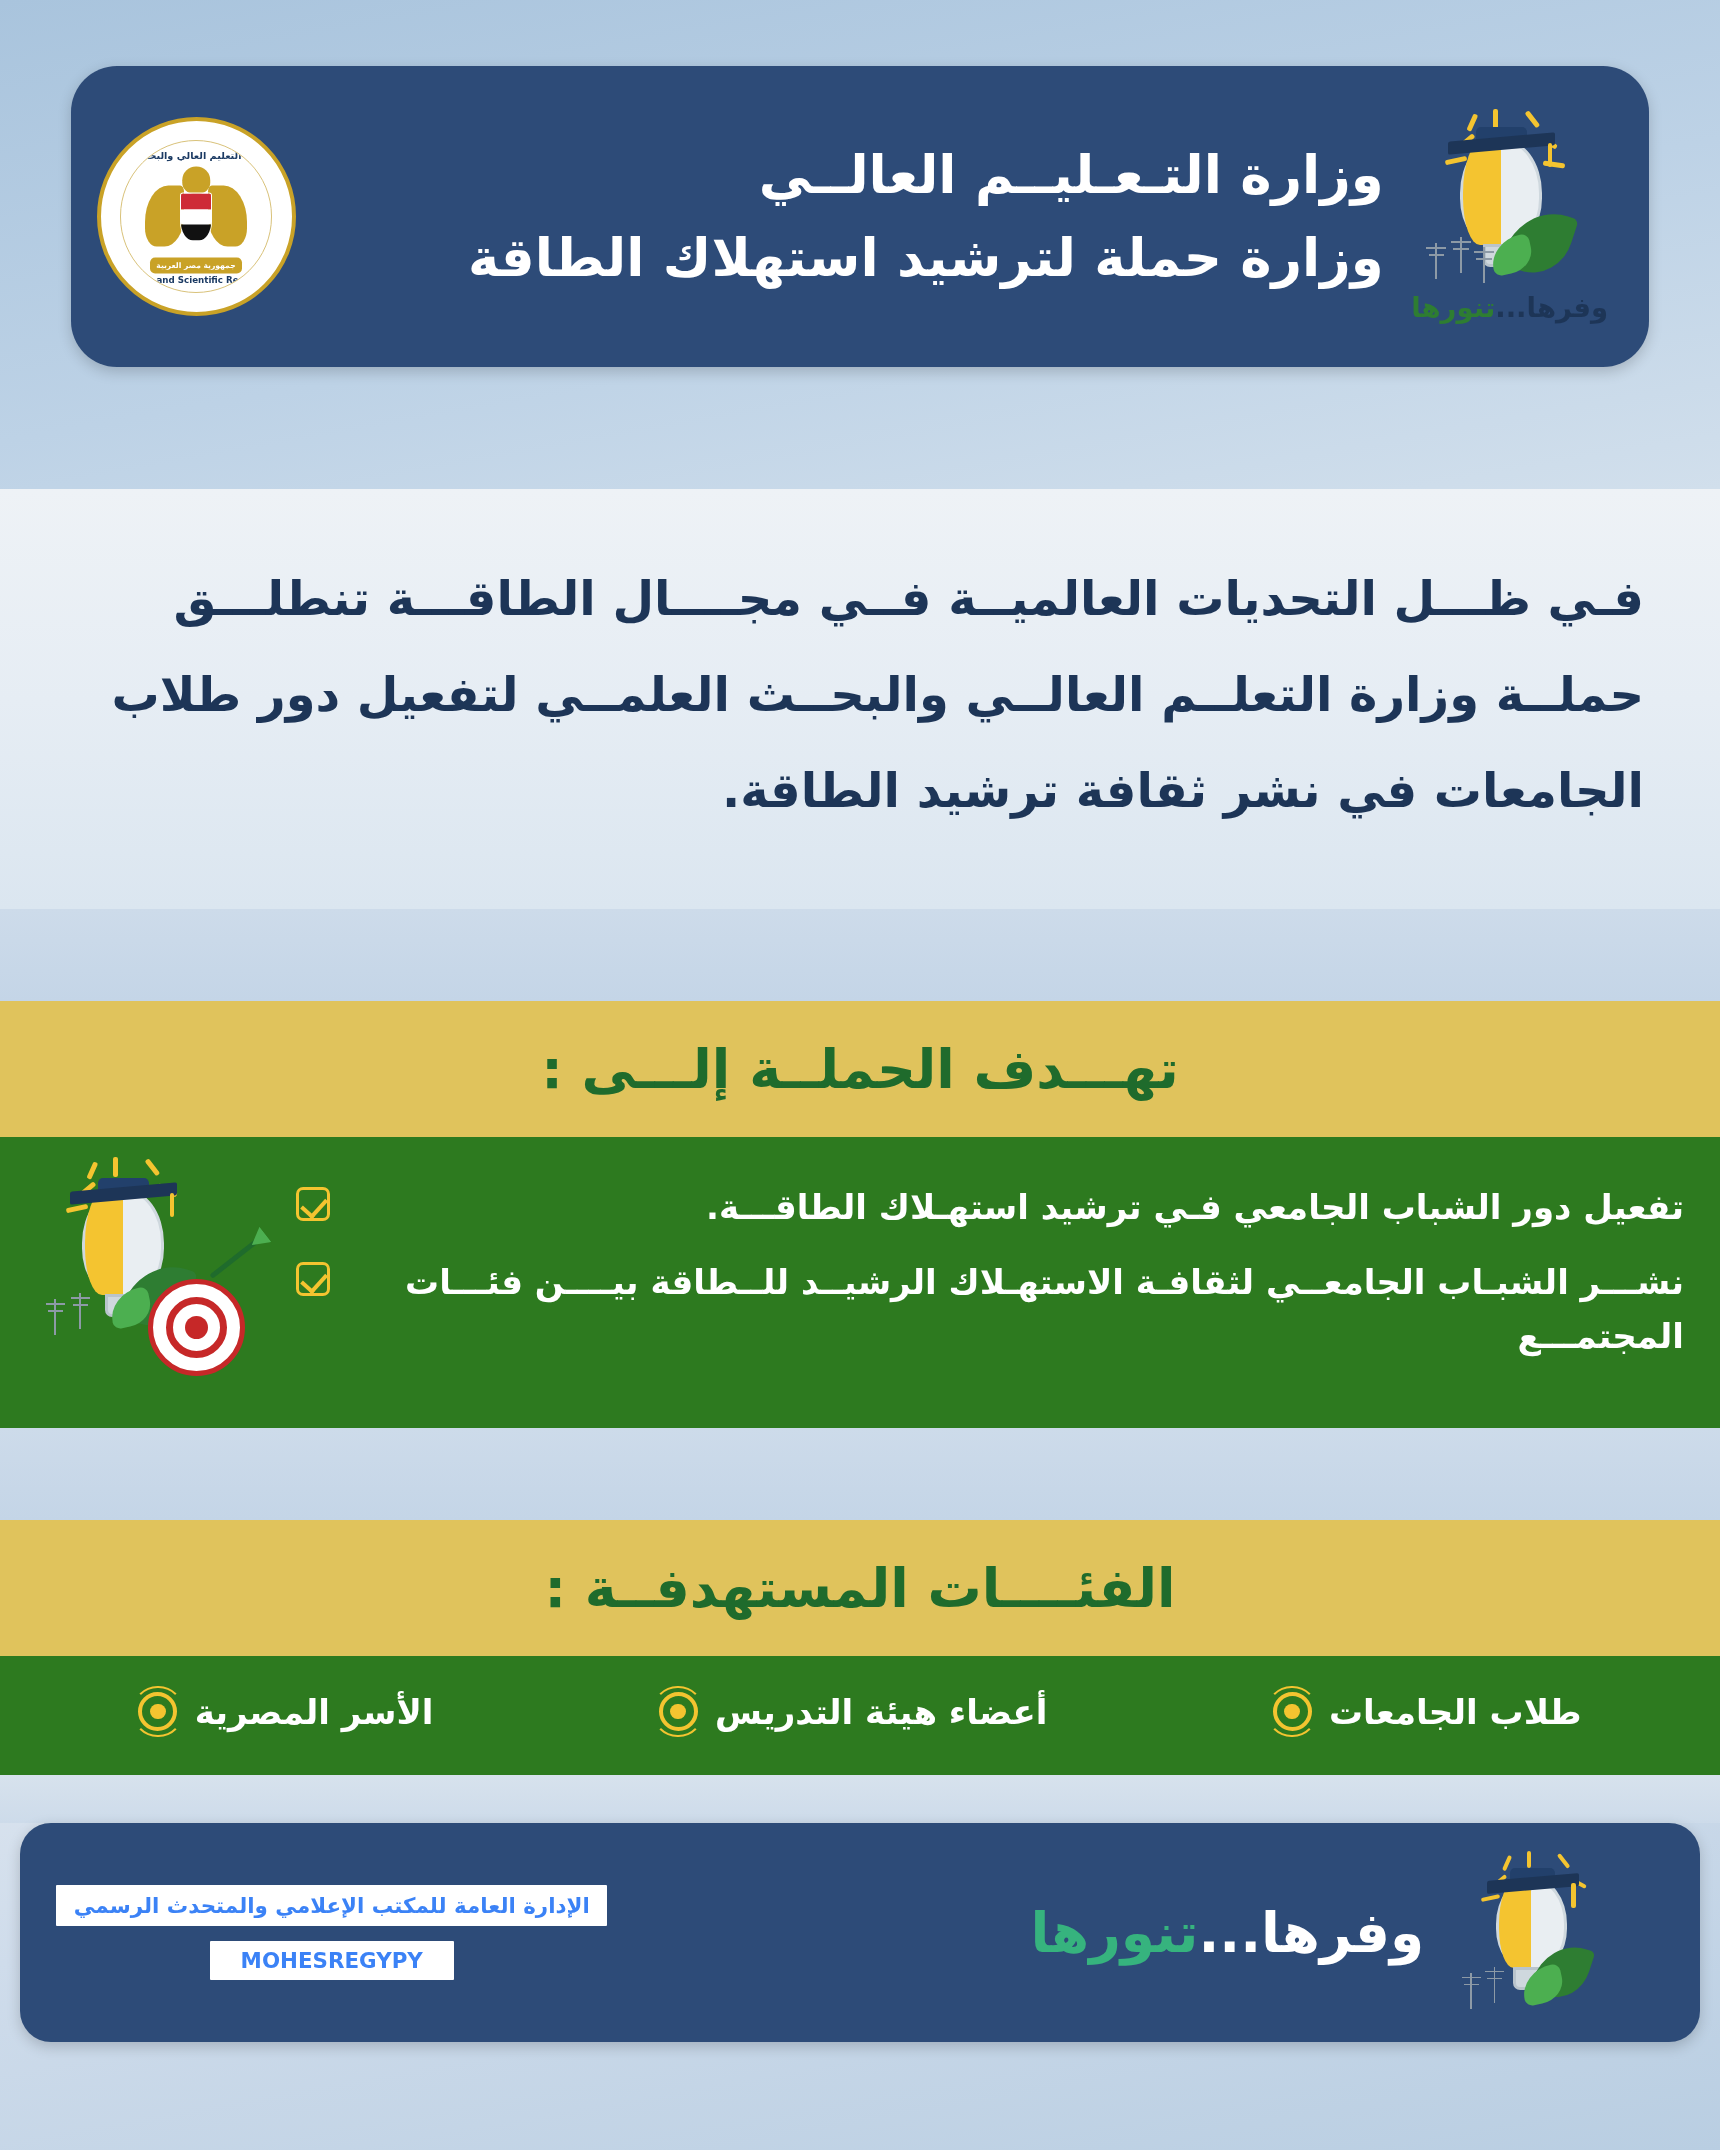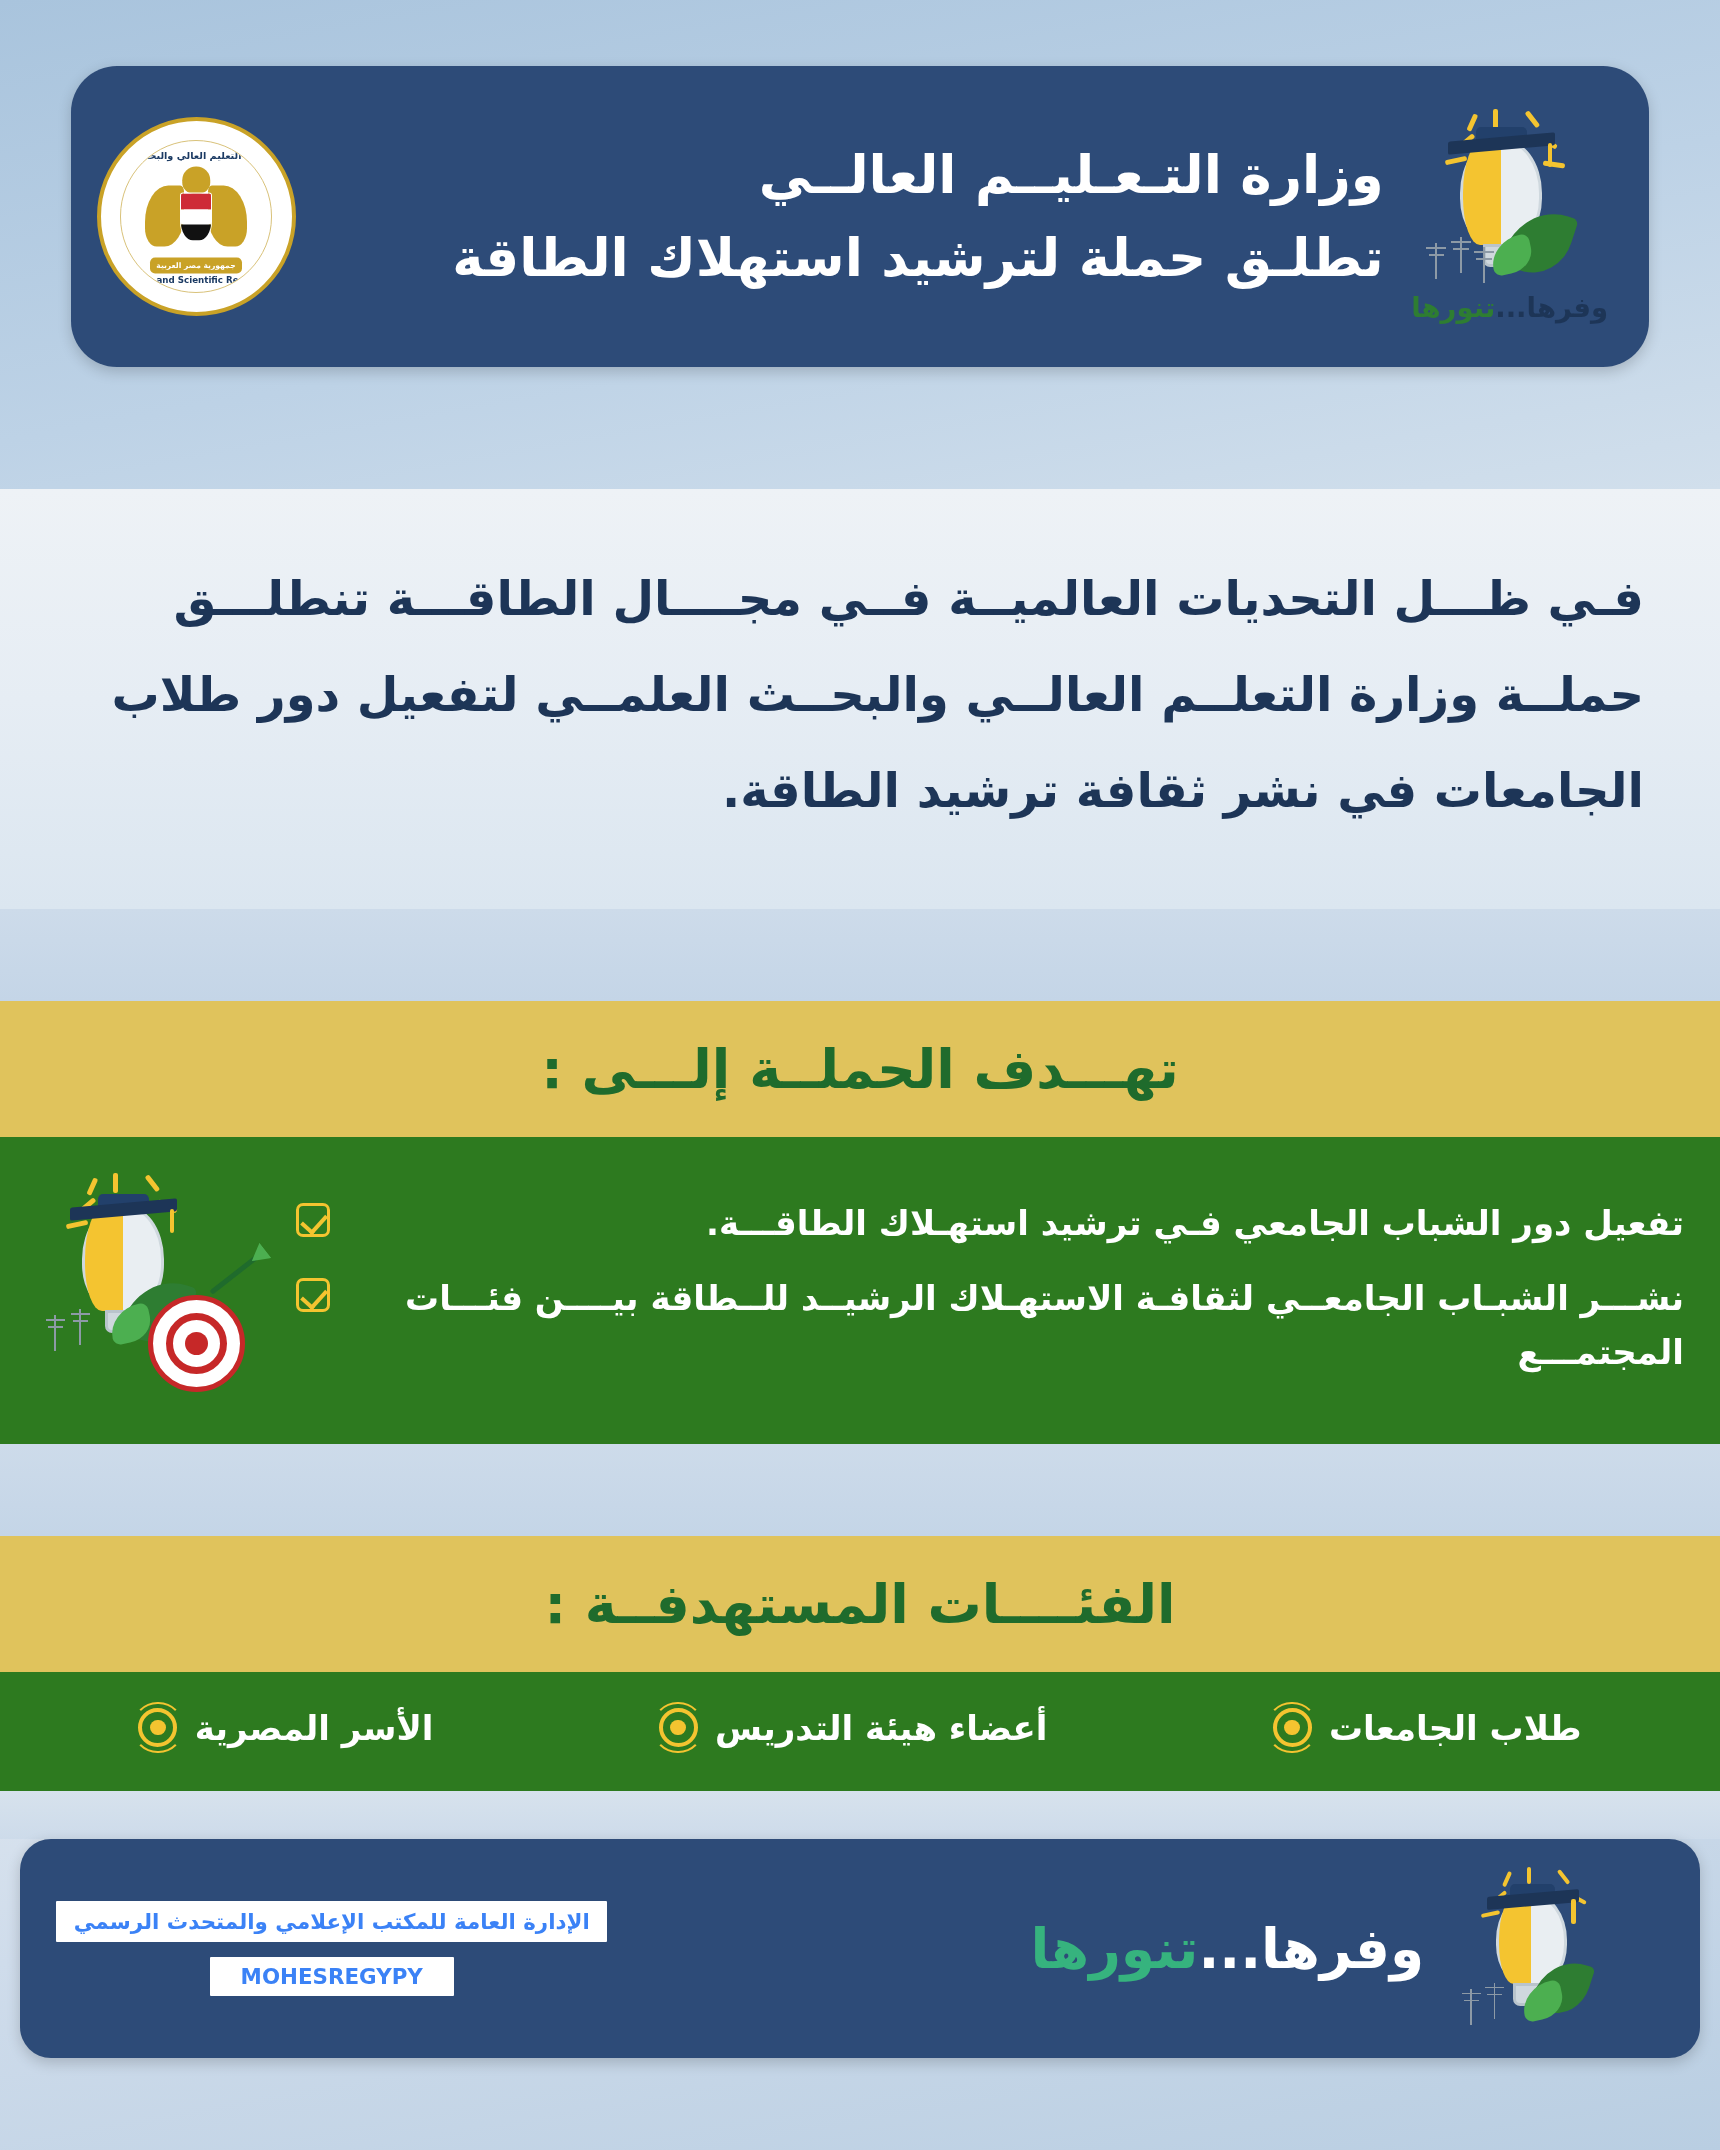--- a/index.html
+++ b/index.html
@@ -273,21 +273,21 @@
   .gold-band .title {
     color: #1f6b2c;
     font-size: 54px;
     font-weight: bold;
     letter-spacing: -0.5px;
   }
 
   
   .green-band {
     background: #2d7a1f;
-    padding: 31px 36px 36px 36px;
+    padding: 15px 36px 36px 36px;
     display: flex;
     align-items: center;
     gap: 20.4px;
   }
   .goals-list {
     flex: 1;
     display: flex;
     flex-direction: column;
     gap: 20.4px;
   }
@@ -494,21 +494,21 @@
         <div class="tower" style="left:30px; top:3.1px;"></div>
         <div class="tower" style="left:53px; top:13.3px;"></div>
       </div>
       <div class="logo-slogan">
         <span>وفرها...</span><span class="accent">تنورها</span>
       </div>
     </div>
 
     <div class="header-title">
       <span>وزارة التـعـليــم العالــي</span>
-      <span class="line2">تطلـق حملة لترشيد استهلاك الطاقة</span>
+      <span class="line2">وزارة حملة لترشيد استهلاك الطاقة</span>
     </div>
 
     <div class="emblem">
       <div class="ring"></div>
       <div class="inner">
         <div class="emblem-arabic-ring">وزارة التعليم العالي والبحث العلمي</div>
         <div class="eagle">
           <div class="head"></div>
           <div class="wingL"></div>
           <div class="wingR"></div>

